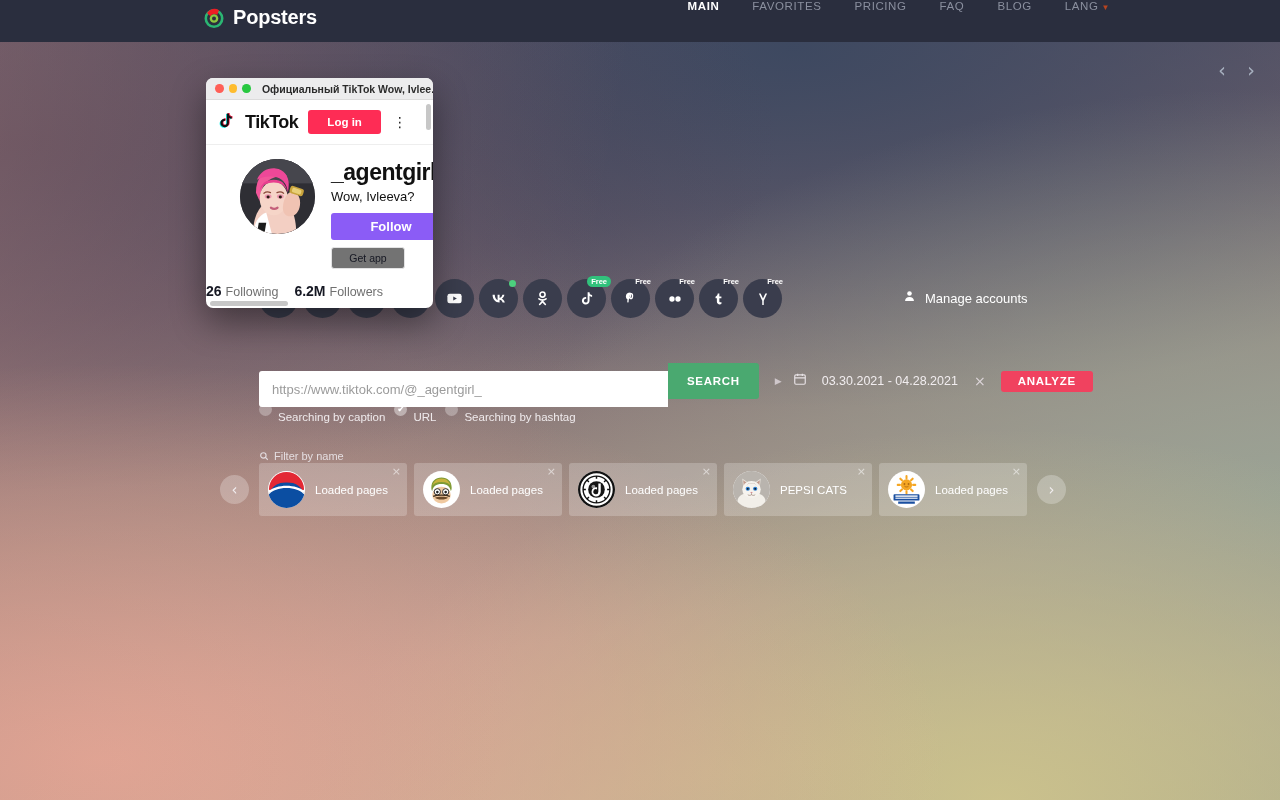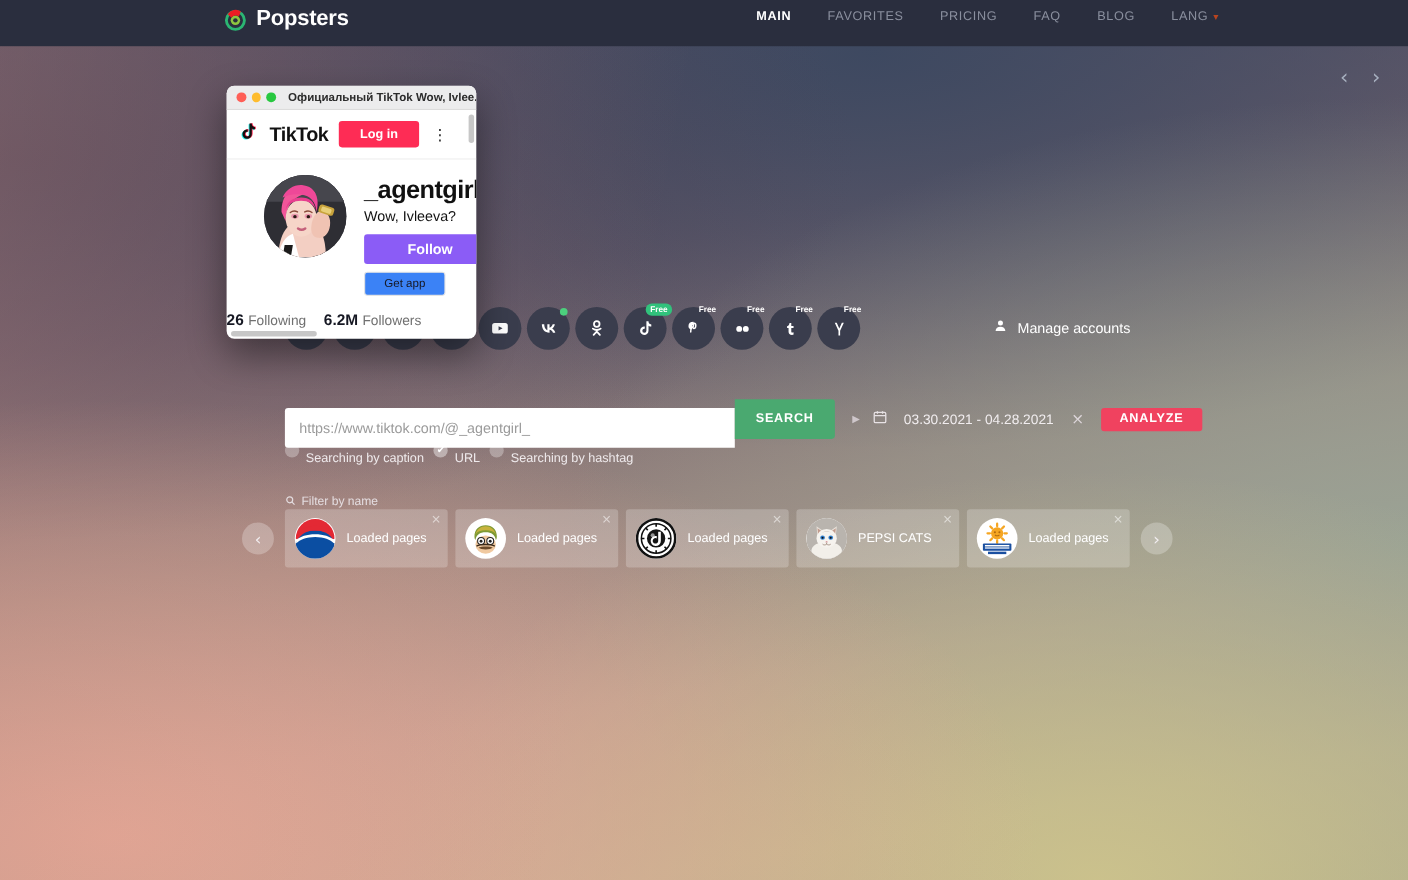--- a/index.html
+++ b/index.html
@@ -38,21 +38,21 @@
   #brand {
     position: absolute; left: 203px; top: 6px;
     display: flex; align-items: center; gap: 8px;
   }
   #brand .logo { width: 22px; height: 22px; position: relative; }
   .brand-text {
     color: #fff; font-size: 20px; font-weight: bold; letter-spacing: -0.2px;
   }
   #navmenu {
     position: absolute; right: 170px; top: 0; height: 30px;
-    display: flex; align-items: center; gap: 33px;
+    display: flex; align-items: flex-start; gap: 33px;
   }
   .navlink {
     font-size: 11.5px; letter-spacing: 0.6px; color: #8a8f9e;
     text-decoration: none; cursor: pointer; white-space: nowrap;
   }
   .navlink.active { color: #ffffff; font-weight: bold; }
   .caret { display:inline-block; margin-left:3px; color:#b9441f; font-size:8px; }
 
   
   #page-arrows {
@@ -232,21 +232,21 @@
     font-size: 23px; font-weight: bold; color: #111; white-space: nowrap;
     letter-spacing: -0.5px;
   }
   #tt-displayname { font-size: 13px; color: #111; margin-top: 3px; white-space: nowrap; }
   #tt-follow {
     margin-top: 9px; background: #8b5cf6; color: #fff; border: none;
     width: 120px; height: 27px; border-radius: 3px; cursor: pointer;
     font-size: 13px; font-weight: bold; font-family: "Liberation Sans", sans-serif;
   }
   #tt-getapp {
-    margin-top: 7px; background: #3b82f6; border: 1px solid #e3e3e4;
+    margin-top: 7px; background: #737373; border: 1px solid #e3e3e4;
     width: 74px; height: 22px; border-radius: 3px; cursor: pointer;
     font-size: 10.5px; color: #161823; font-family: "Liberation Sans", sans-serif;
   }
   #tt-stats {
     position: absolute; left: 0; bottom: 8px; width: 100%;
     display: flex; gap: 16px; align-items: center;
   }
   .stat-num { font-size: 14px; font-weight: bold; color: #161823; }
   .stat-lbl { font-size: 12.5px; color: #707070; margin-left: 4px; }
   #tt-vscroll {

